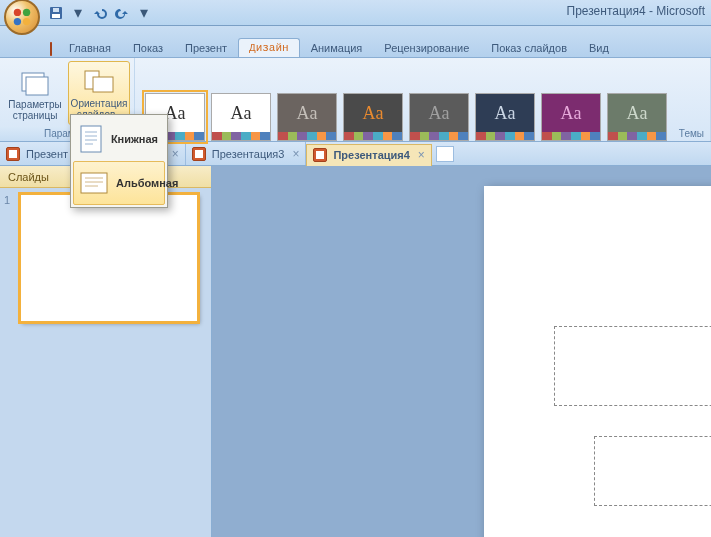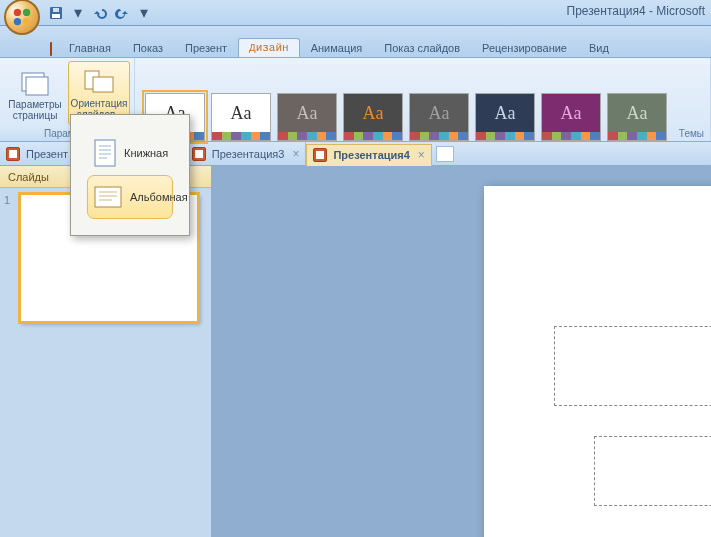--- a/index.html
+++ b/index.html
@@ -54,23 +54,23 @@
 .thumb { width: 178px; height: 128px; background: #fff; border: 1px solid #8299b5; box-shadow: 2px 2px 4px rgba(0,0,0,.3); }
 .thumb.sel { outline: 3px solid #f3b13d; outline-offset: -1px; }
 .gutter { width: 12px; background: #90aed0; }
 .canvas { flex: 1; background: #90aed0; position: relative; overflow: hidden; }
 .slide { position: absolute; left: 260px; top: 20px; width: 600px; height: 450px; background: #fff; box-shadow: 3px 3px 10px rgba(0,0,0,.35); }
 .ph { position: absolute; border: 1px dashed #888; display: flex; align-items: center; justify-content: center; font-size: 32px; color: #555; font-family: Calibri, sans-serif; }
 .ph.title { left: 70px; top: 140px; width: 460px; height: 80px; }
 .ph.sub { left: 110px; top: 250px; width: 420px; height: 70px; font-size: 22px; color: #888; }
 
 
-.dropdown { position: absolute; left: 70px; top: 114px; width: 120px; background: #f5f5f1; border: 1px solid #9b9b8f; box-shadow: 3px 3px 8px rgba(0,0,0,.3); z-index: 50; padding: 16px; }
+.dropdown { position: absolute; left: 70px; top: 114px; width: 98px; background: #f5f5f1; border: 1px solid #9b9b8f; box-shadow: 3px 3px 8px rgba(0,0,0,.3); z-index: 50; padding: 2px; font-weight: bold; }
 .dd-item { display: flex; align-items: center; gap: 8px; padding: 6px 6px; font-size: 11px; color: #333; cursor: pointer; border: 1px solid transparent; border-radius: 2px; }
-.dd-item.hover { background: linear-gradient(#fef2ce, #fde49a); border-color: #e6bb5a; border-radius: 7px; }
+.dd-item.hover { background: linear-gradient(#fef2ce, #fde49a); border-color: #e6bb5a; }
 .dd-ico { width: 28px; height: 30px; display: flex; align-items: center; justify-content: center; }
 
 
 .pp-ico { width:14px; height:14px; background:#d05a2f; border:1px solid #a3421c; border-radius:2px; position:relative; }
 .pp-ico::after { content:""; position:absolute; inset:2px; background:#fff; }
 </style>
 </head>
 <body>
 
 <div class="titlebar">
@@ -106,22 +106,22 @@
   <div class="title-text">Презентация4 - Microsoft</div>
 </div>
 
 <div class="tabrow">
   <div class="tab icon-tab"><span class="pp-ico"></span></div>
   <div class="tab">Главная</div>
   <div class="tab">Показ</div>
   <div class="tab">Презент</div>
   <div class="tab active">Дизайн</div>
   <div class="tab">Анимация</div>
+  <div class="tab">Рецензирование</div>
   <div class="tab">Показ слайдов</div>
-  <div class="tab">Рецензирование</div>
   <div class="tab">Вид</div>
 </div>
 
 <div class="ribbon">
   <div class="group">
     <div class="group-body">
       <div class="bigbtn">
         <span class="ico">
             <svg width="30" height="26" viewBox="0 0 30 26">
               <rect x="2" y="3" width="22" height="18" fill="#fff" stroke="#6a8cb3"></rect>

